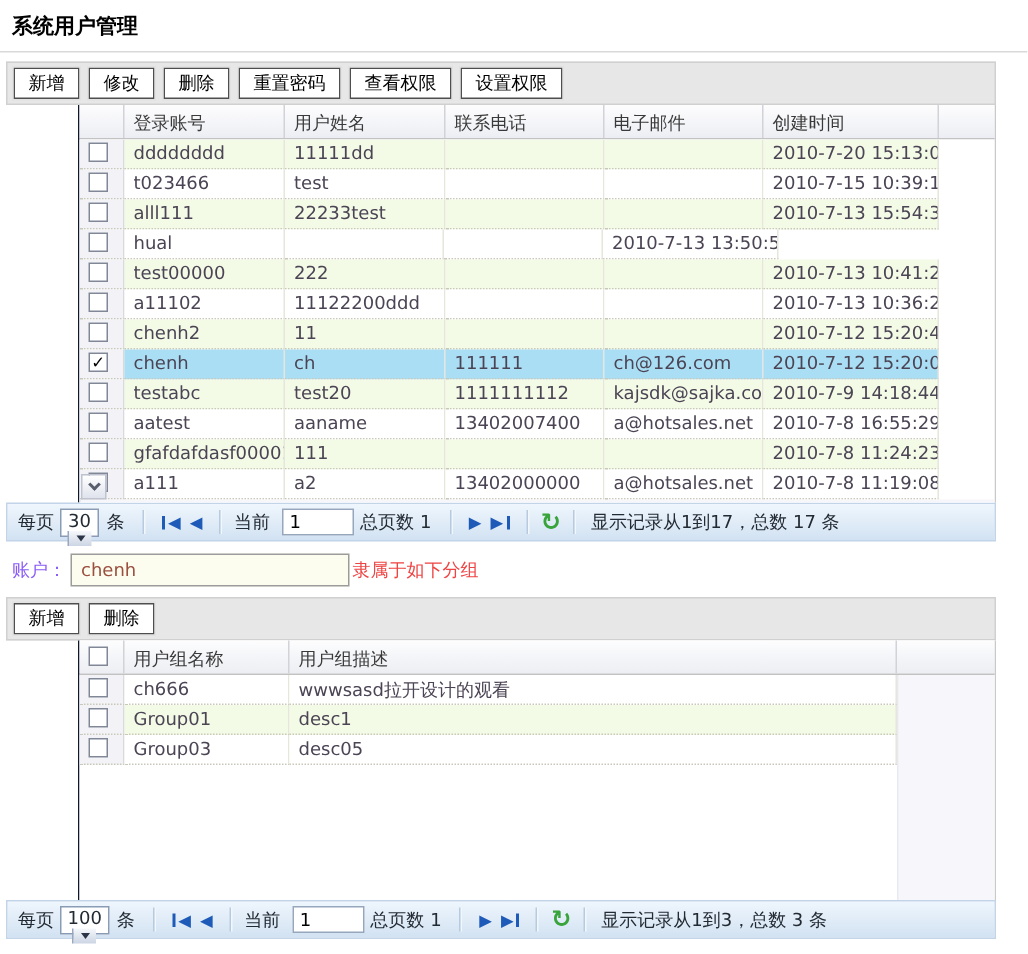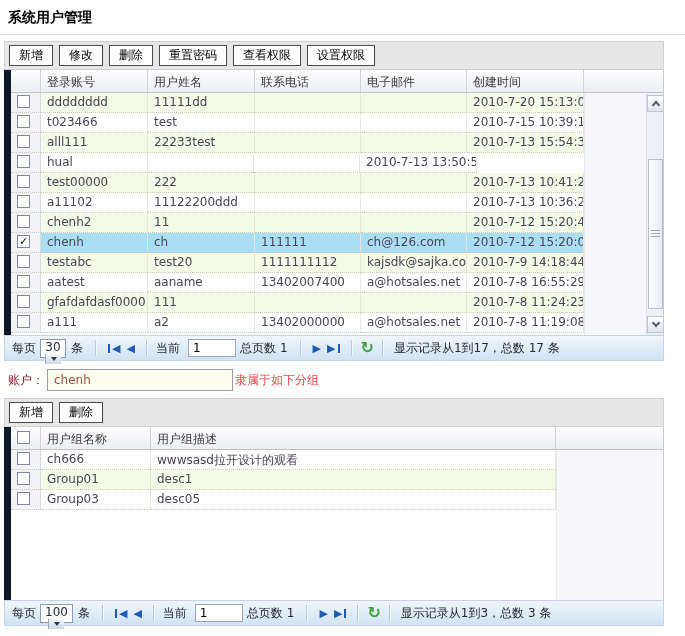--- a/index.html
+++ b/index.html
@@ -11,21 +11,21 @@
   }
   .page-title { font-size:14px; font-weight:bold; color:#000; padding:9px 0 7px 8px; }
   .topline { border-top:1px solid #d9d9d9; height:0; }
   .content { margin:6px 0 0 4px; width:660px;border-radius:27px; }
 
   
   .toolbar { background:#e7e7e7; border:1px solid #d0d0d0; padding:3px 4px; display:flex; gap:6px; align-items:center; }
   .btn { background:#fff; border:1px solid #4e4e4e; outline:1px solid #e2e2e2; padding:2px 9px; font-size:12px; color:#000; line-height:15px; cursor:pointer; font-family:inherit; }
 
   
-  .grid { border-left:7px solid #0f172a; border-right:1px solid #c9c9c9; background:#fff; }
+  .grid { border-left:1px solid #0f172a; border-right:1px solid #c9c9c9; background:#fff;margin-left:48px; }
   .ghead { display:flex; height:23px; background:linear-gradient(#fdfdfe,#eceef3); border-bottom:1px solid #c2c2c2; color:#3a3a3a; }
   .ghead .cell { border-right:1px solid #d2d2d8; padding:4px 0 0 6px; overflow:hidden; white-space:nowrap; }
   .ghead .cfill { flex:1; border-right:none; }
   .gbody { display:flex; overflow:hidden; background:#fff; position:relative; }
   .rows-wrap { flex:none; }
   .grow { display:flex; height:20px; }
   .grow .cell { border-right:1px solid #e6e6dc; border-bottom:1px dotted #c9c9bb; padding:2px 0 0 6px; overflow:hidden; white-space:nowrap; color:#4b4454; background:#fff; }
   .grow.stripe .cell { background:#f3fae6; }
   .grow.selected .cell { background:#aadef5; }
   .grow .cell.ccb, .grow.stripe .cell.ccb, .grow.selected .cell.ccb { background:#f3f3f7; border-right:1px solid #d9d9de; }
@@ -64,21 +64,21 @@
   .pselect .arrowbox { width:16px; height:17px; background:linear-gradient(#f6f8fb,#ccd5e4); border-left:1px solid #9aa8bf; display:flex; align-items:center; justify-content:center; }
   .darr { width:0; height:0; border:3px solid transparent; border-top:4px solid #2b3547; margin-top:3px; }
   .pinput { width:48px; height:18px; border:1px solid #96a6bd; font-size:12px; padding:1px 4px; font-family:inherit; margin:0 4px; }
   .nav { display:inline-flex; align-items:center; gap:2px; color:#1e5bb8; font-size:11px; cursor:pointer; padding:0 3px; }
   .nav .bar { width:2px; height:9px; background:#1e5bb8; }
   .refresh { color:#38a43b; font-size:16px; font-weight:bold; cursor:pointer; line-height:16px; }
   .psummary { margin-left:2px; }
 
   
   .acct { display:flex; align-items:center; margin:8px 0 7px 4px; }
-  .acct .lbl { color:#7f1d1d; margin-right:3px; }
+  .acct .lbl { color:#8b5cf6; margin-right:3px; }
   .acct input { width:186px; height:22px; border:1px solid #9c9c9c; background:#fdfdef; color:#9b4f3f; font-size:12px; padding:2px 6px; font-family:inherit; }
   .acct .suffix { color:#ef4444; margin-left:2px; }
 
   .g2body { height:150px; }
 </style>
 </head>
 <body>
 
 <div class="page-title">系统用户管理</div>
 <div class="topline"></div>
@@ -98,21 +98,21 @@
     <div class="grid g1">
       <div class="ghead">
         <div class="cell ccb"></div>
         <div class="cell c0">登录账号</div>
         <div class="cell c1">用户姓名</div>
         <div class="cell c2">联系电话</div>
         <div class="cell c3">电子邮件</div>
         <div class="cell c4">创建时间</div>
         <div class="cell cfill"></div>
       </div>
-      <div class="gbody" style="height:242px;">
+      <div class="gbody" style="height:242px;flex-direction:column;">
         <div class="rows-wrap g1">
             <div class="grow stripe">
               <div class="cell ccb"><span class="cb"></span></div>
               <div class="cell c0">dddddddd</div>
               <div class="cell c1">11111dd</div>
               <div class="cell c2"></div>
               <div class="cell c3"></div>
               <div class="cell c4">2010-7-20 15:13:00</div>
             </div>
             <div class="grow">

